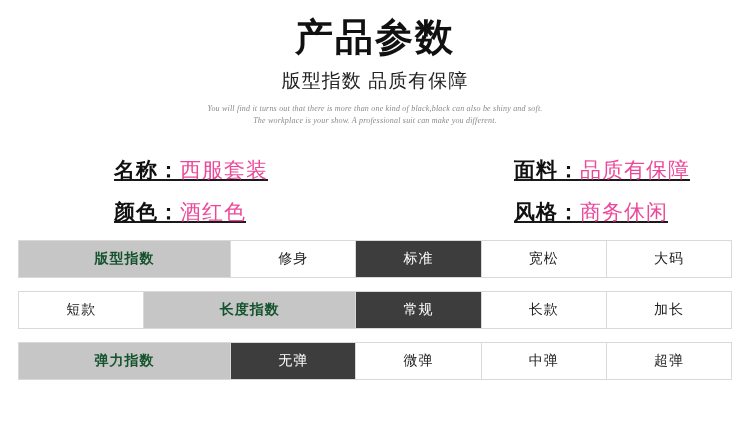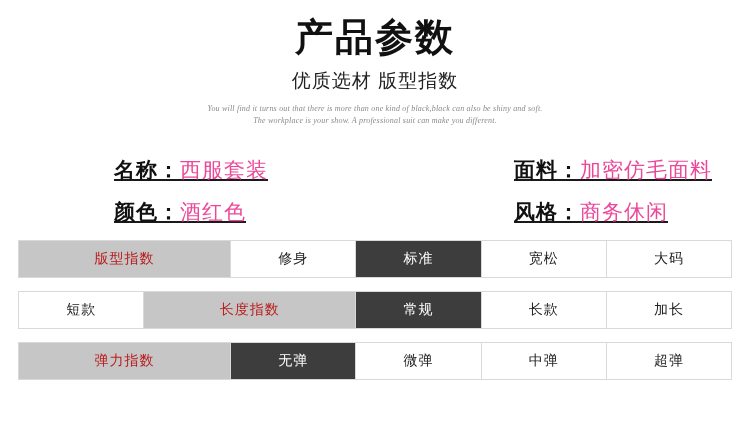--- a/index.html
+++ b/index.html
@@ -113,57 +113,57 @@
     border-right: 1px solid #d9d9d9;
     background: #ffffff;
     color: #222222;
   }
   .idx-cell:last-child {
     border-right: none;
   }
   .idx-cell.head {
     width: 212px;
     background: #c6c6c6;
-    color: #b91c1c;
-    font-weight: normal;
+    color: #14532d;
+    font-weight: bold;
     flex: none;
   }
   .idx-cell.opt {
     flex: 1 1 0;
     text-align: center;
   }
   .idx-cell.active {
     background: #3d3d3d;
     color: #ffffff;
     font-weight: normal;
   }
 </style>
 </head>
 <body>
 
 <div class="page">
 
   <div class="header">
     <div class="main-title">产品参数</div>
-    <div class="sub-title">优质选材 版型指数</div>
+    <div class="sub-title">版型指数 品质有保障</div>
     <div class="en-block">
       <div class="en-line">You will find it turns out that there is more than one kind of black,black can also be shiny and soft.</div>
       <div class="en-line">The workplace is your show. A professional suit can make you different.</div>
     </div>
   </div>
 
   <div class="specs">
     <div class="spec-row">
       <div class="spec-cell left">
         <span class="spec-label">名称：</span>
         <span class="spec-value">西服套装</span>
       </div>
       <div class="spec-cell right">
         <span class="spec-label">面料：</span>
-        <span class="spec-value">加密仿毛面料</span>
+        <span class="spec-value">品质有保障</span>
       </div>
     </div>
     <div class="spec-row">
       <div class="spec-cell left">
         <span class="spec-label">颜色：</span>
         <span class="spec-value">酒红色</span>
       </div>
       <div class="spec-cell right">
         <span class="spec-label">风格：</span>
         <span class="spec-value">商务休闲</span>

